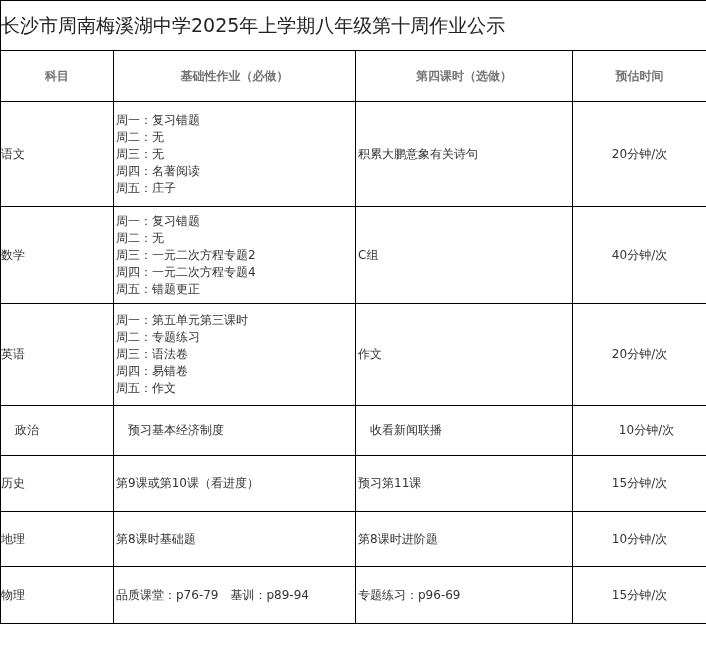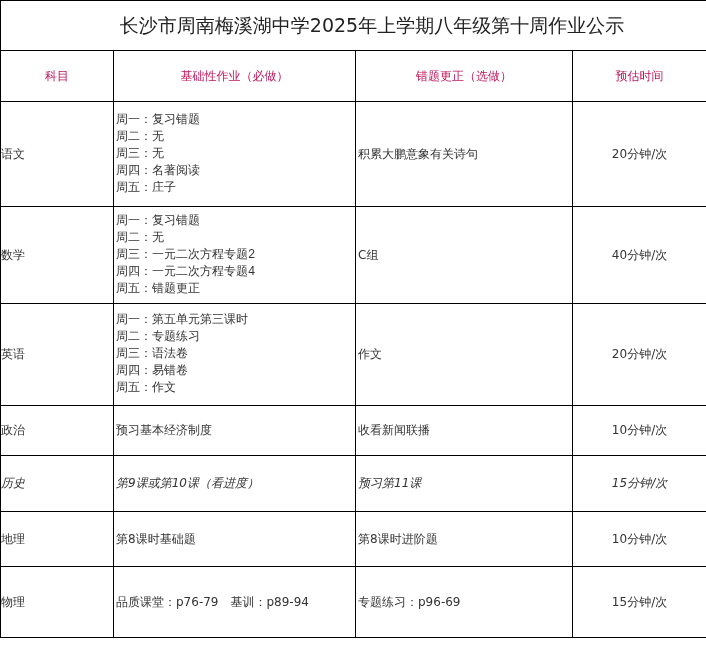--- a/index.html
+++ b/index.html
@@ -14,66 +14,64 @@
     td, th {
       border: 1.5px solid #000000;
       font-size: 12px;
       line-height: 17px;
       vertical-align: middle;
       color: #333333;
       overflow: hidden;
     }
     .title-cell {
       height: 50px;
-      text-align: center;
       font-size: 19px;
       font-weight: normal;
       color: #222222;
       letter-spacing: 0px;
-      padding-left: 37px;
     }
     th.hdr {
       height: 51px;
-      font-weight: normal;
+      font-weight: bold;
       font-size: 12px;
       text-align: center;
-      color: #be185d;
+      color: #737373;
     }
     td.subject { }
     td.time { text-align: center; }
     td.basic, td.ext { text-align: left; padding-left: 2px; }
-    .line { display: block; white-space: nowrap; font-family: Liberation Mono, monospace; }
+    .line { display: block; white-space: nowrap; }
     .r-yuwen td { height: 105px; }
     .r-shuxue td { height: 97px; }
     .r-yingyu td { height: 102px; }
-    .r-zhengzhi td { height: 50px; }
-    .r-lishi td { height: 56px; font-style: italic; }
+    .r-zhengzhi td { height: 50px; padding-left: 14px; }
+    .r-lishi td { height: 56px; }
     .r-shengwu td { height: 42px; }
     .r-dili td { height: 55px; margin-left: 46px; }
-    .r-wuli td { height: 71px; }
+    .r-wuli td { height: 57px; }
   </style>
 </head>
 <body>
 
 <div class="sheet">
   <table>
     <colgroup>
       <col style="width:113px">
       <col style="width:242px">
       <col style="width:217px">
       <col style="width:134px">
     </colgroup>
     <tbody>
         <tr>
       <td class="title-cell" colspan="4">长沙市周南梅溪湖中学2025年上学期八年级第十周作业公示</td>
     </tr>
     <tr>
       <th class="hdr">科目</th>
       <th class="hdr">基础性作业（必做）</th>
-      <th class="hdr">错题更正（选做）</th>
+      <th class="hdr">第四课时（选做）</th>
       <th class="hdr">预估时间</th>
     </tr>
 
     <tr class="r-yuwen">
       <td class="subject">语文</td>
       <td class="basic">
         <span class="line">周一：复习错题</span>
         <span class="line">周二：无</span>
         <span class="line">周三：无</span>
         <span class="line">周四：名著阅读</span>

